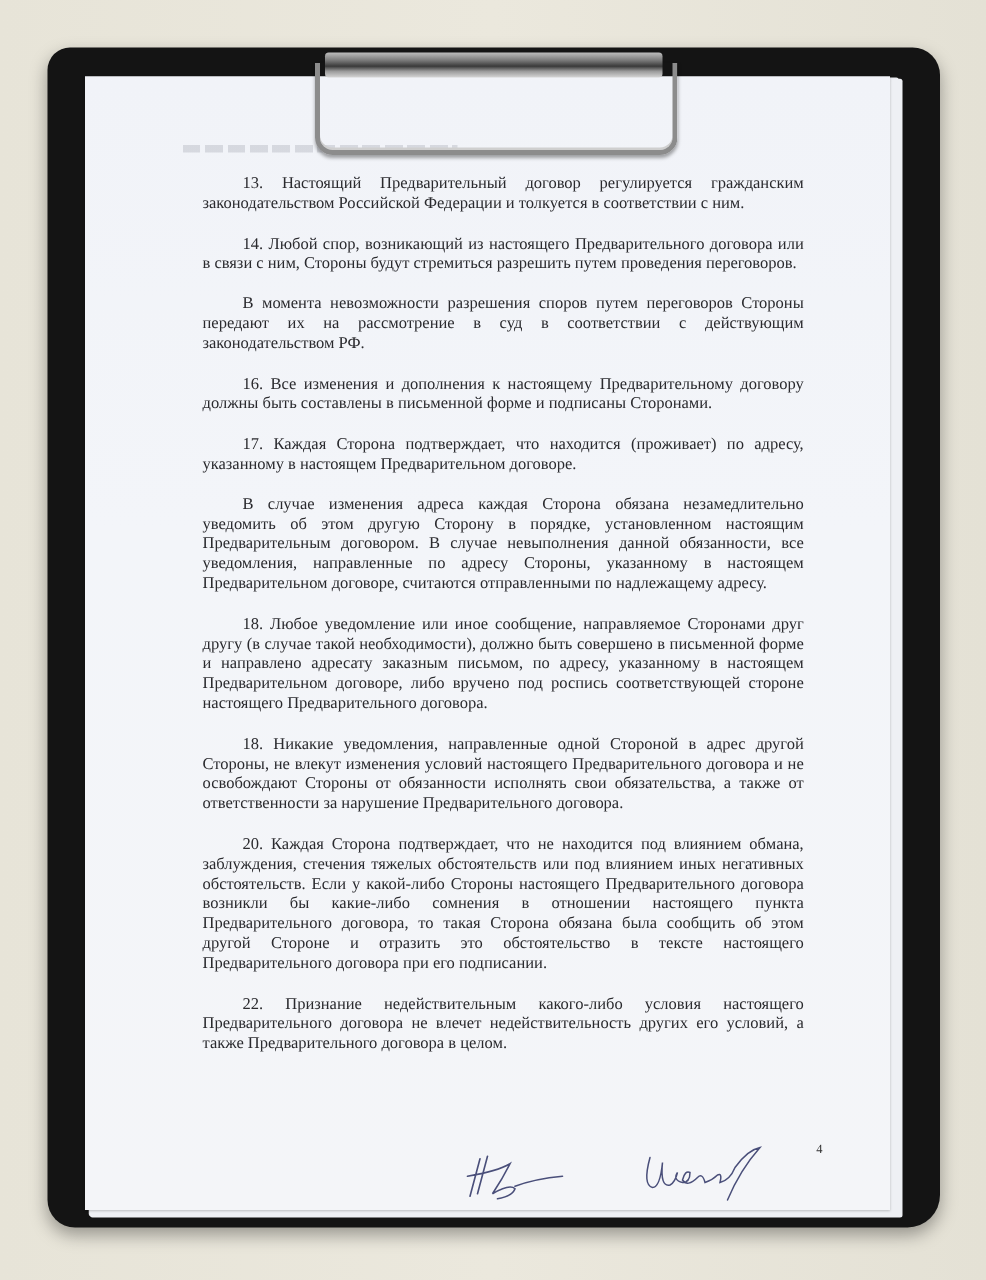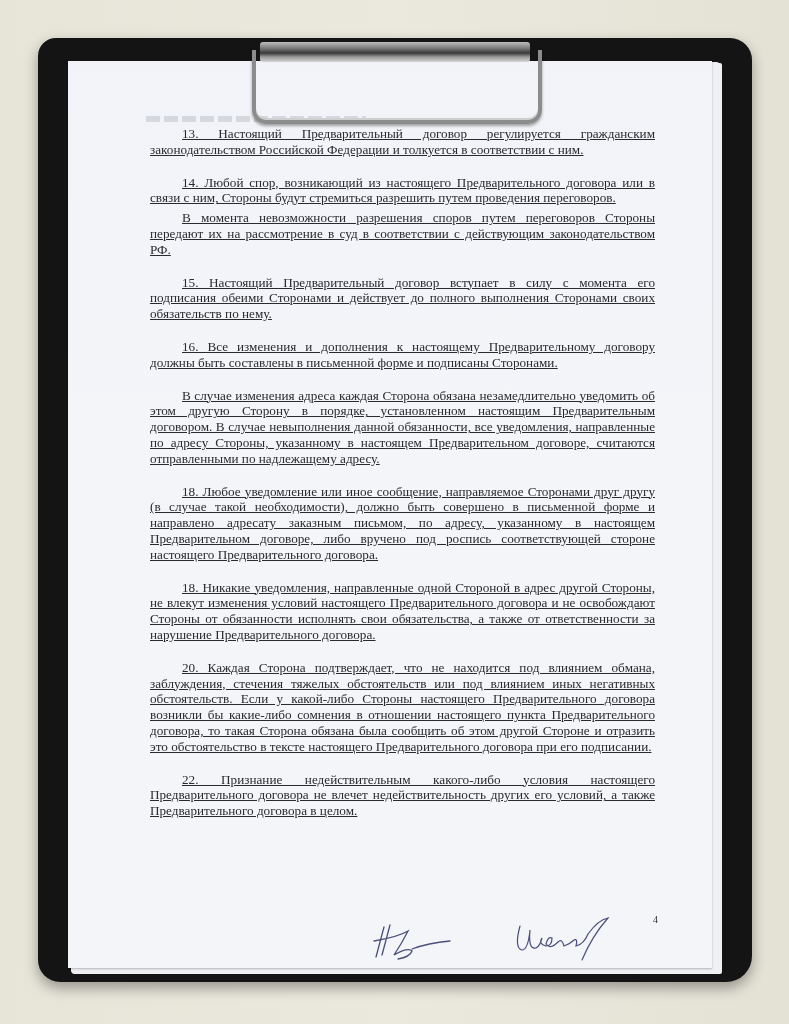--- a/index.html
+++ b/index.html
@@ -25,21 +25,21 @@
     }
     .bleed {
       position: absolute; left: 78px; top: 55px; width: 220px; height: 6px;
       background: repeating-linear-gradient(90deg, rgba(90,95,110,0.18) 0 14px, transparent 14px 18px);
     }
     .body-text {
       position: absolute; left: 78px; top: 61px; width: 513px;
       font-size: 13.2px; line-height: 15.8px; color: #2a2a2e;
     }
     .clause { margin: 0 0 17px 0; }
-    .para { text-align: justify; text-indent: 32px; margin: 4px; text-decoration: underline; }
+    .para { text-align: justify; text-indent: 32px; margin: 16px; }
     .page-num {
       position: absolute; left: 585px; top: 853px; font-size: 10px; color: #333;
     }
     .sig { position: absolute; }
     .sig1 { left: 300px; top: 860px; }
     .sig2 { left: 444px; top: 855px; }
     .clip {
       position: absolute; left: 250px; top: 42px; width: 290px; height: 80px;
     }
     .clip-bar {
@@ -65,26 +65,24 @@
 
   <div class="body-text">
     <div class="clause">
       <p class="para">13. Настоящий Предварительный договор регулируется гражданским законодательством Российской Федерации и толкуется в соответствии с ним.</p>
     </div>
     <div class="clause">
       <p class="para">14. Любой спор, возникающий из настоящего Предварительного договора или в связи с ним, Стороны будут стремиться разрешить путем проведения переговоров.</p>
       <p class="para">В момента невозможности разрешения споров путем переговоров Стороны передают их на рассмотрение в суд в соответствии с действующим законодательством РФ.</p>
     </div>
     <div class="clause">
-      <p class="para">15. Настоящий Предварительный договор вступает в силу с момента его подписания обеими Сторонами и действует до полного выполнения Сторонами своих обязательств по нему.</p>
-    </div>
-    <div class="clause">
       <p class="para">16. Все изменения и дополнения к настоящему Предварительному договору должны быть составлены в письменной форме и подписаны Сторонами.</p>
     </div>
     <div class="clause">
+      <p class="para">17. Каждая Сторона подтверждает, что находится (проживает) по адресу, указанному в настоящем Предварительном договоре.</p>
       <p class="para">В случае изменения адреса каждая Сторона обязана незамедлительно уведомить об этом другую Сторону в порядке, установленном настоящим Предварительным договором. В случае невыполнения данной обязанности, все уведомления, направленные по адресу Стороны, указанному в настоящем Предварительном договоре, считаются отправленными по надлежащему адресу.</p>
     </div>
     <div class="clause">
       <p class="para">18. Любое уведомление или иное сообщение, направляемое Сторонами друг другу (в случае такой необходимости), должно быть совершено в письменной форме и направлено адресату заказным письмом, по адресу, указанному в настоящем Предварительном договоре, либо вручено под роспись соответствующей стороне настоящего Предварительного договора.</p>
     </div>
     <div class="clause">
       <p class="para">18. Никакие уведомления, направленные одной Стороной в адрес другой Стороны, не влекут изменения условий настоящего Предварительного договора и не освобождают Стороны от обязанности исполнять свои обязательства, а также от ответственности за нарушение Предварительного договора.</p>
     </div>
     <div class="clause">
       <p class="para">20. Каждая Сторона подтверждает, что не находится под влиянием обмана, заблуждения, стечения тяжелых обстоятельств или под влиянием иных негативных обстоятельств. Если у какой-либо Стороны настоящего Предварительного договора возникли бы какие-либо сомнения в отношении настоящего пункта Предварительного договора, то такая Сторона обязана была сообщить об этом другой Стороне и отразить это обстоятельство в тексте настоящего Предварительного договора при его подписании.</p>

